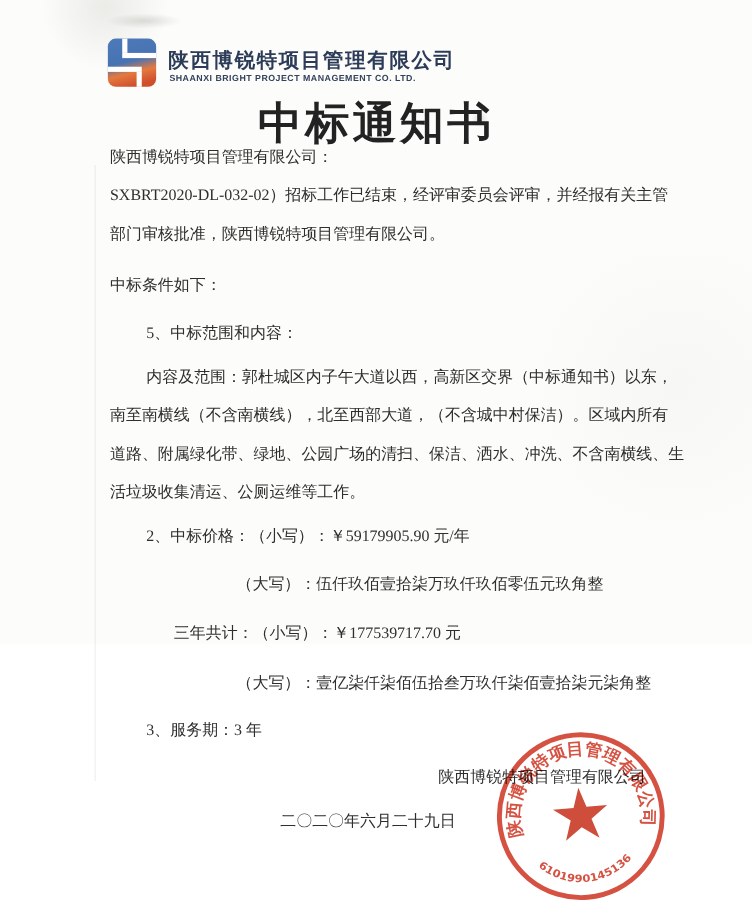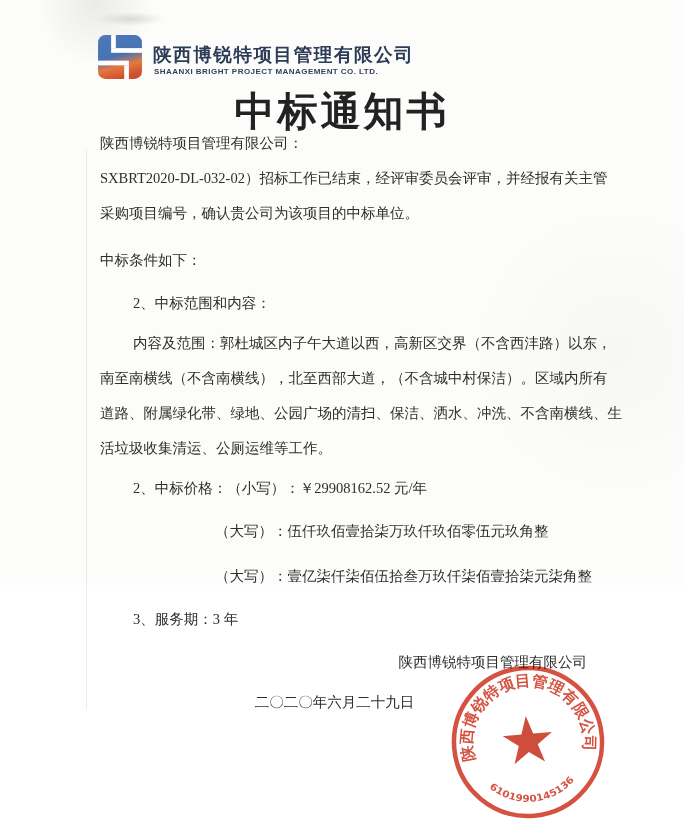--- a/index.html
+++ b/index.html
@@ -76,29 +76,30 @@
     <div class="hco">陕西博锐特项目管理有限公司</div>
     <div class="hen">SHAANXI BRIGHT PROJECT MANAGEMENT CO. LTD.</div>
   </div>
 
   <div class="title">中标通知书</div>
 
   <div class="body">
 
     <div class="line"><span>陕西博锐特项目管理有限公司：</span></div>
       <div class="line"><span>SXBRT2020-DL-032-02）招标工作已结束，经评审委员会评审，并经报有关主管</span></div>
-      <div class="line"><span>采购项目编号，确认贵公司为该项目的中标单位。</span></div>
+      <div class="line"><span>部门审核批准，陕西博锐特项目管理有限公司。</span></div>
       <div class="line gap-xl"><span>中标条件如下：</span></div>
-      <div class="line ind-1 gap-m"><span>2、中标范围和内容：</span></div>
-      <div class="line ind-1 gap-s"><span>内容及范围：郭杜城区内子午大道以西，高新区交界（不含西沣路）以东，</span></div>
+      <div class="line ind-1 gap-m"><span>5、中标范围和内容：</span></div>
+      <div class="line ind-1 gap-s"><span>内容及范围：郭杜城区内子午大道以西，高新区交界（中标通知书）以东，</span></div>
       <div class="line"><span>南至南横线（不含南横线），北至西部大道，（不含城中村保洁）。区域内所有</span></div>
       <div class="line"><span>道路、附属绿化带、绿地、公园广场的清扫、保洁、洒水、冲洗、不含南横线、生</span></div>
       <div class="line"><span>活垃圾收集清运、公厕运维等工作。</span></div>
-      <div class="line ind-1 gap-s"><span>2、中标价格：（小写）：￥29908162.52 元/年</span></div>
+      <div class="line ind-1 gap-s"><span>2、中标价格：（小写）：￥59179905.90 元/年</span></div>
       <div class="line ind-3 gap-m"><span>（大写）：伍仟玖佰壹拾柒万玖仟玖佰零伍元玖角整</span></div>
+      <div class="line ind-2 gap-l"><span>三年共计：（小写）：￥177539717.70 元</span></div>
       <div class="line ind-3 gap-l"><span>（大写）：壹亿柒仟柒佰伍拾叁万玖仟柒佰壹拾柒元柒角整</span></div>
       <div class="line ind-1 gap-m"><span>3、服务期：3 年</span></div>
       <div class="sig-co">陕西博锐特项目管理有限公司</div>
     <div class="sig-date">二〇二〇年六月二十九日</div>
   </div>
 
   <svg class="seal" viewBox="0 0 160 160">
     <defs>
       <path id="arcTop" d="M 27.4 99.2 A 56 56 0 1 1 132.6 99.2" fill="none"></path>
       <path id="arcBot" d="M 30.9 114.4 A 60 60 0 0 0 129.1 114.4" fill="none"></path>

